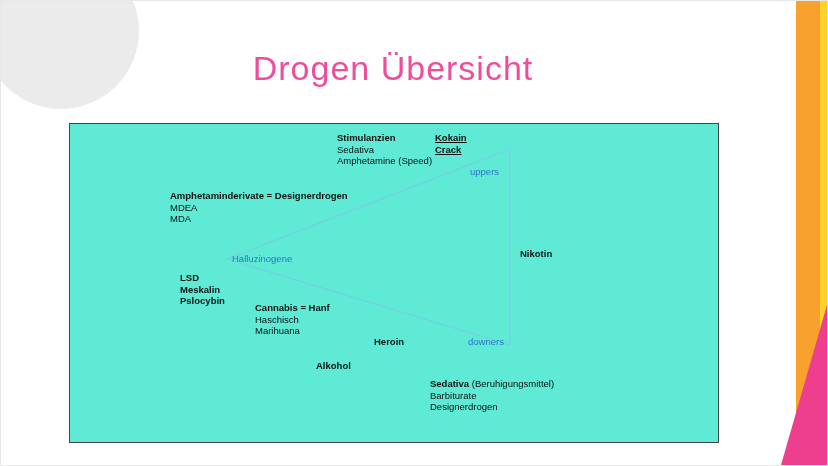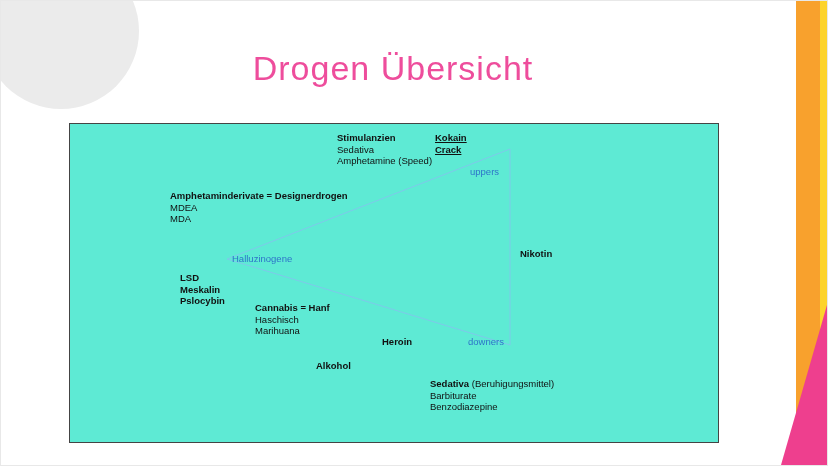--- a/index.html
+++ b/index.html
@@ -131,29 +131,29 @@
       <div class="b">Meskalin</div>
       <div class="b">Pslocybin</div>
     </div>
 
     <div class="lbl" style="left:185px; top:178px">
       <div class="b">Cannabis = Hanf</div>
       <div>Haschisch</div>
       <div>Marihuana</div>
     </div>
 
-    <div class="lbl b" style="left:312px; top:212px">Heroin</div>
+    <div class="lbl b" style="left:304px; top:212px">Heroin</div>
 
     <div class="lbl blue" style="left:398px; top:212px">downers</div>
 
     <div class="lbl b" style="left:246px; top:236px">Alkohol</div>
 
     <div class="lbl" style="left:360px; top:254px">
       <div>
         <span class="b">Sedativa</span><span> (Beruhigungsmittel)</span>
       </div>
       <div>Barbiturate</div>
-      <div>Benzodiazepine</div>
+      <div>Designerdrogen</div>
     </div>
 
 
   </div>
 </div>
 
 </body></html>

